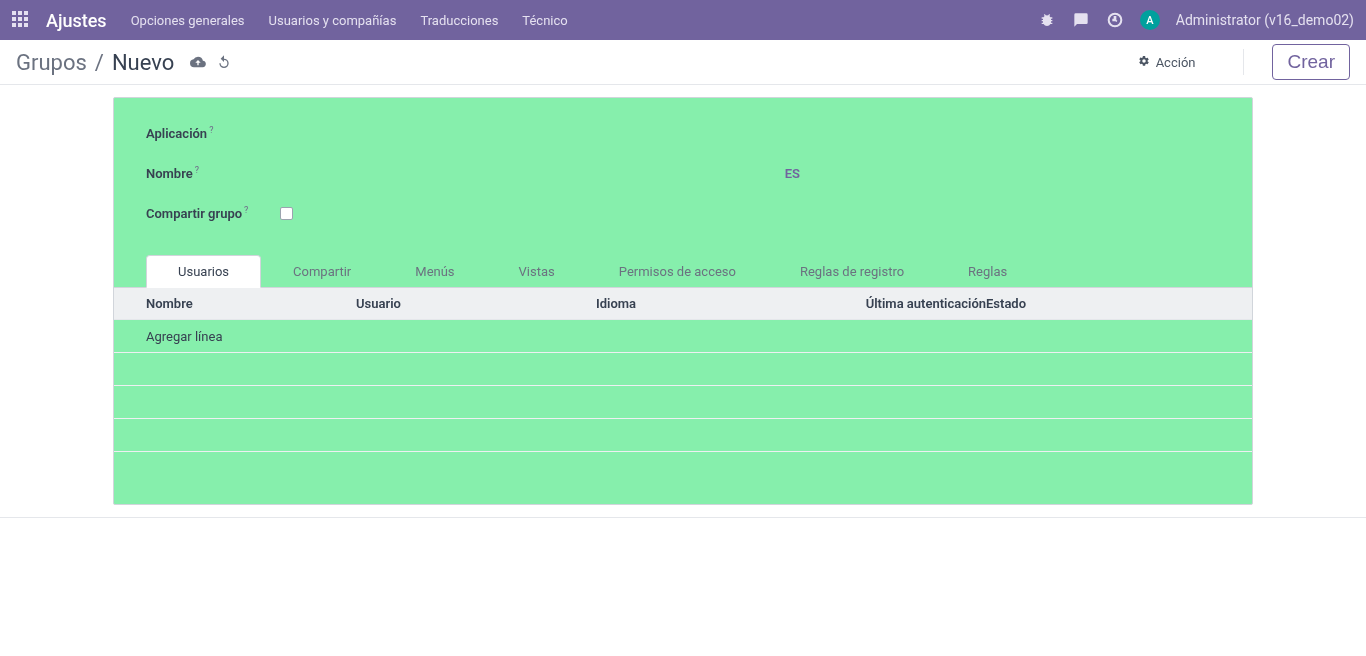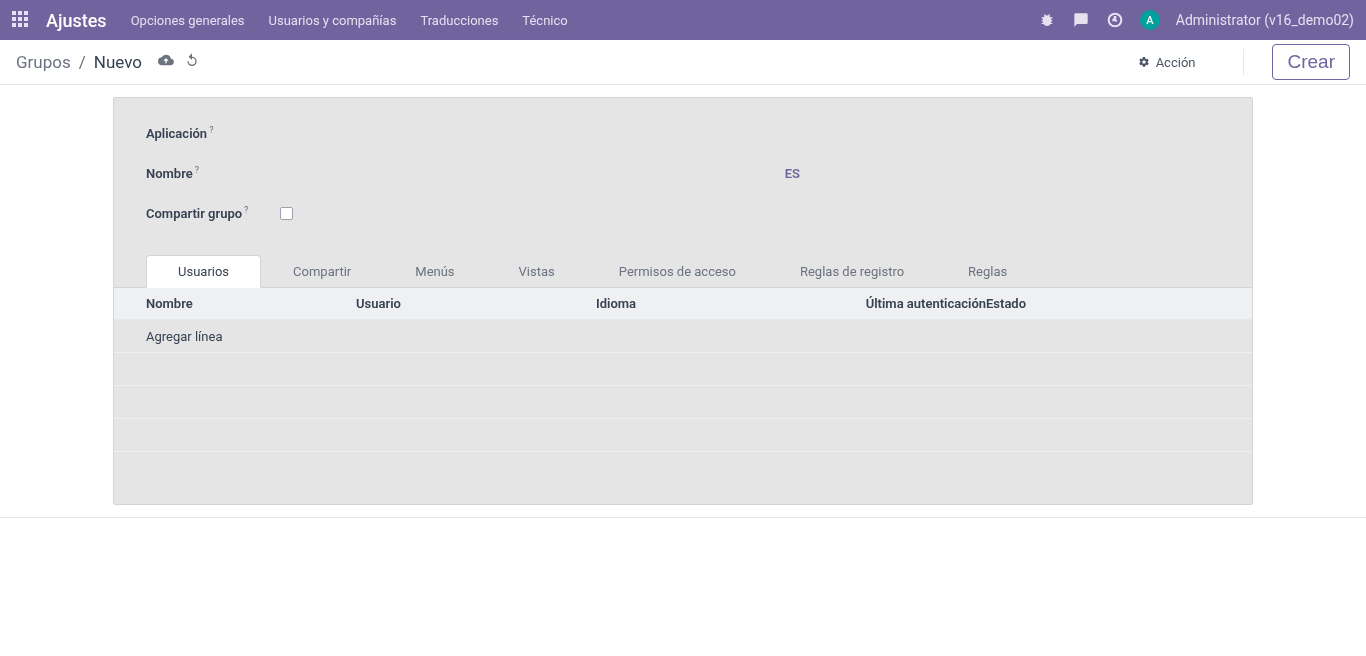--- a/index.html
+++ b/index.html
@@ -41,42 +41,42 @@
     }
     .username { color: #e5e1f0; font-size: 14px; cursor:pointer; }
 
     .subbar {
       height: 45px;
       border-bottom: 1px solid #e5e7eb;
       display:flex; align-items:center;
       padding: 0 16px;
       gap: 12px;
     }
-    .breadcrumb { font-size: 17px; color: #4b5563; display:flex; align-items:center; gap:8px; }
+    .breadcrumb { font-size: 22px; color: #4b5563; display:flex; align-items:center; gap:8px; }
     .breadcrumb .link { color:#6b7280; cursor:pointer; }
     .breadcrumb .sep { color:#6b7280; }
     .breadcrumb .current { color:#374151; }
     .breadcrumb-icons { display:flex; gap:10px; margin-left:8px; }
     .bc-icon { color:#6b7280; cursor:pointer; }
     .bc-icon svg { width:16px; height:16px; fill: currentColor; }
     .spacer { flex:1; }
-    .action-btn { display:flex; align-items:center; gap:6px; color:#4b5563; cursor:pointer; margin-right:20px; }
+    .action-btn { display:flex; align-items:flex-start; gap:6px; color:#4b5563; cursor:pointer; margin-right:20px; }
     .action-btn svg { width:12px; height:12px; fill: currentColor; }
     .btn-outline {
       border:1px solid #71639e; color:#71639e; background:#fff;
       padding:6px 14px; border-radius:4px; cursor:pointer; font-size:19px;
     }
     .vr { width:1px; height:26px; background:#e5e7eb; margin:0 16px; }
 
     .container { padding: 12px 0; display:flex; justify-content:center; }
     .sheet {
       width: 1140px;
       border:1px solid #d1d5db;
       border-radius:2px;
-      background:#e5e5e5;
+      background:#86efac;
     }
     .form-area { padding: 24px 32px 12px 32px; }
     .field-row { display:flex; align-items:center; margin-bottom:18px; min-height:22px; }
     .field-label { font-weight:600; color:#374151; font-size:13px; }
     .help-sup { font-size:9px; color:#6f6a89; margin-left:2px; vertical-align:super; font-weight:normal; }
     .es-badge { color:#71639e; font-weight:600; cursor:pointer; margin-left: auto; margin-right: 420px; }
     .checkbox { width:13px; height:13px; border:1px solid #9ca3af; border-radius:2px; margin-left:32px; cursor:pointer; background:#fff; }
 
     .tabs { display:flex; border-bottom:1px solid #d1d5db; padding: 0 32px; gap:0; }
     .tab {

